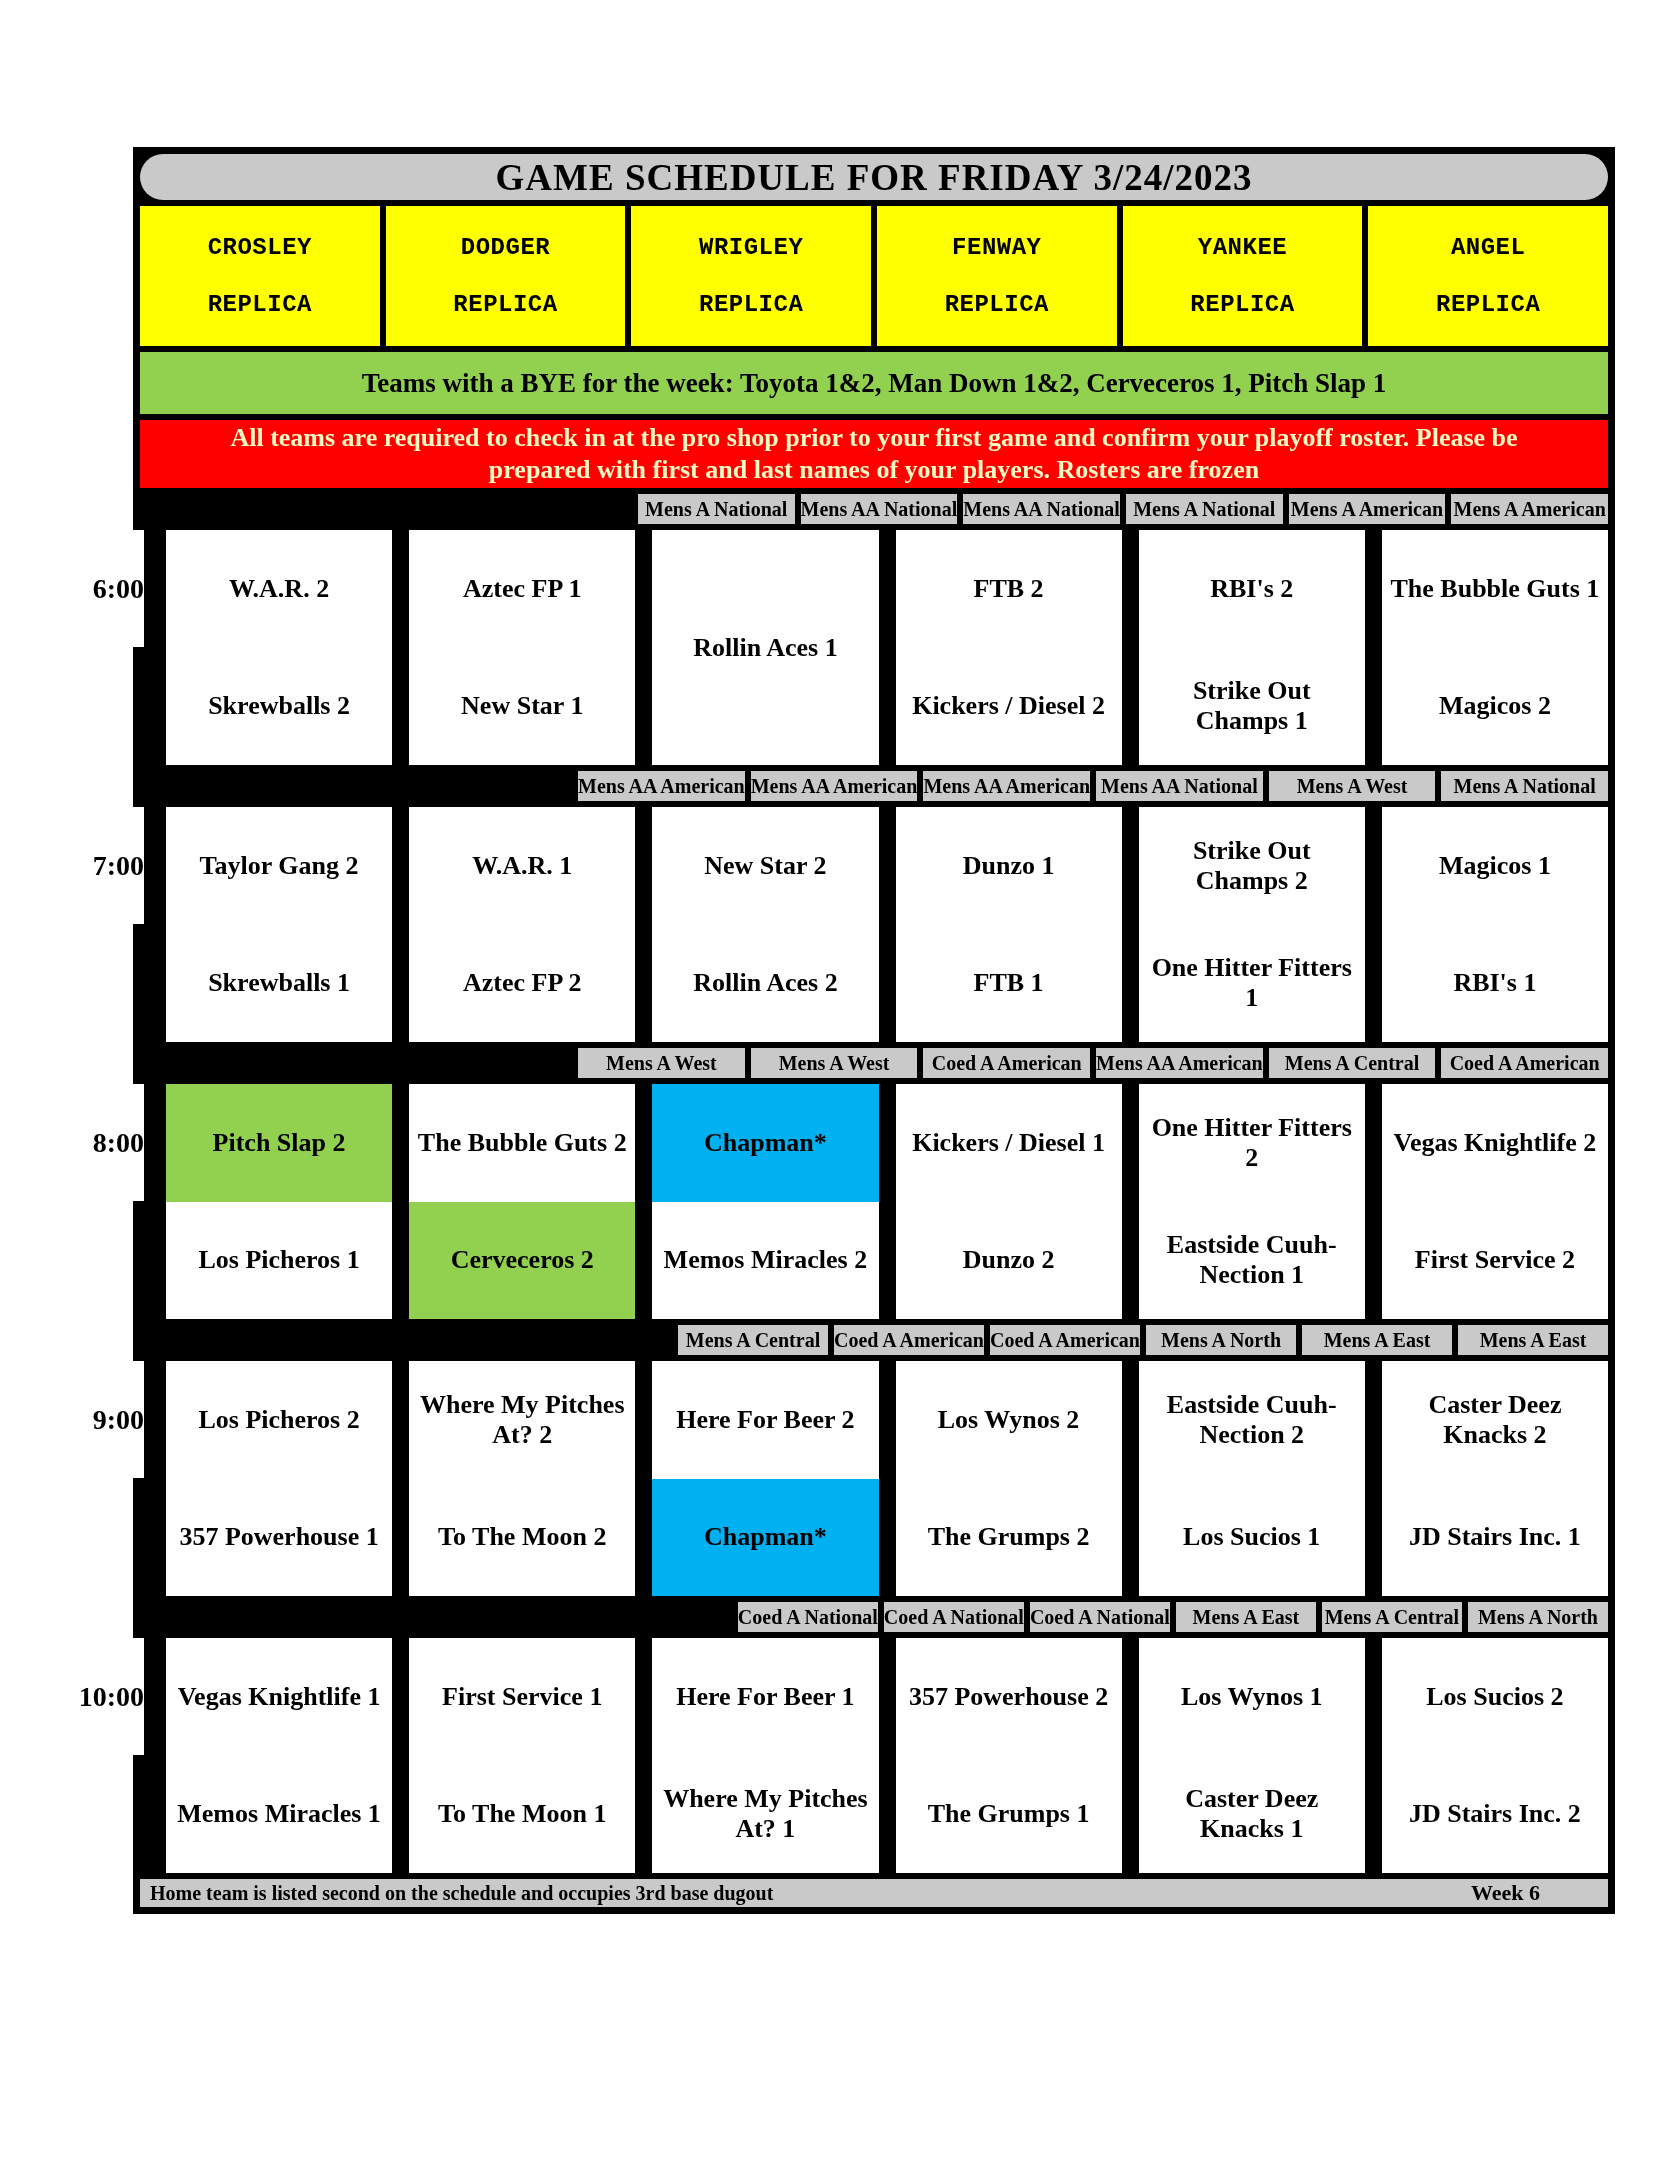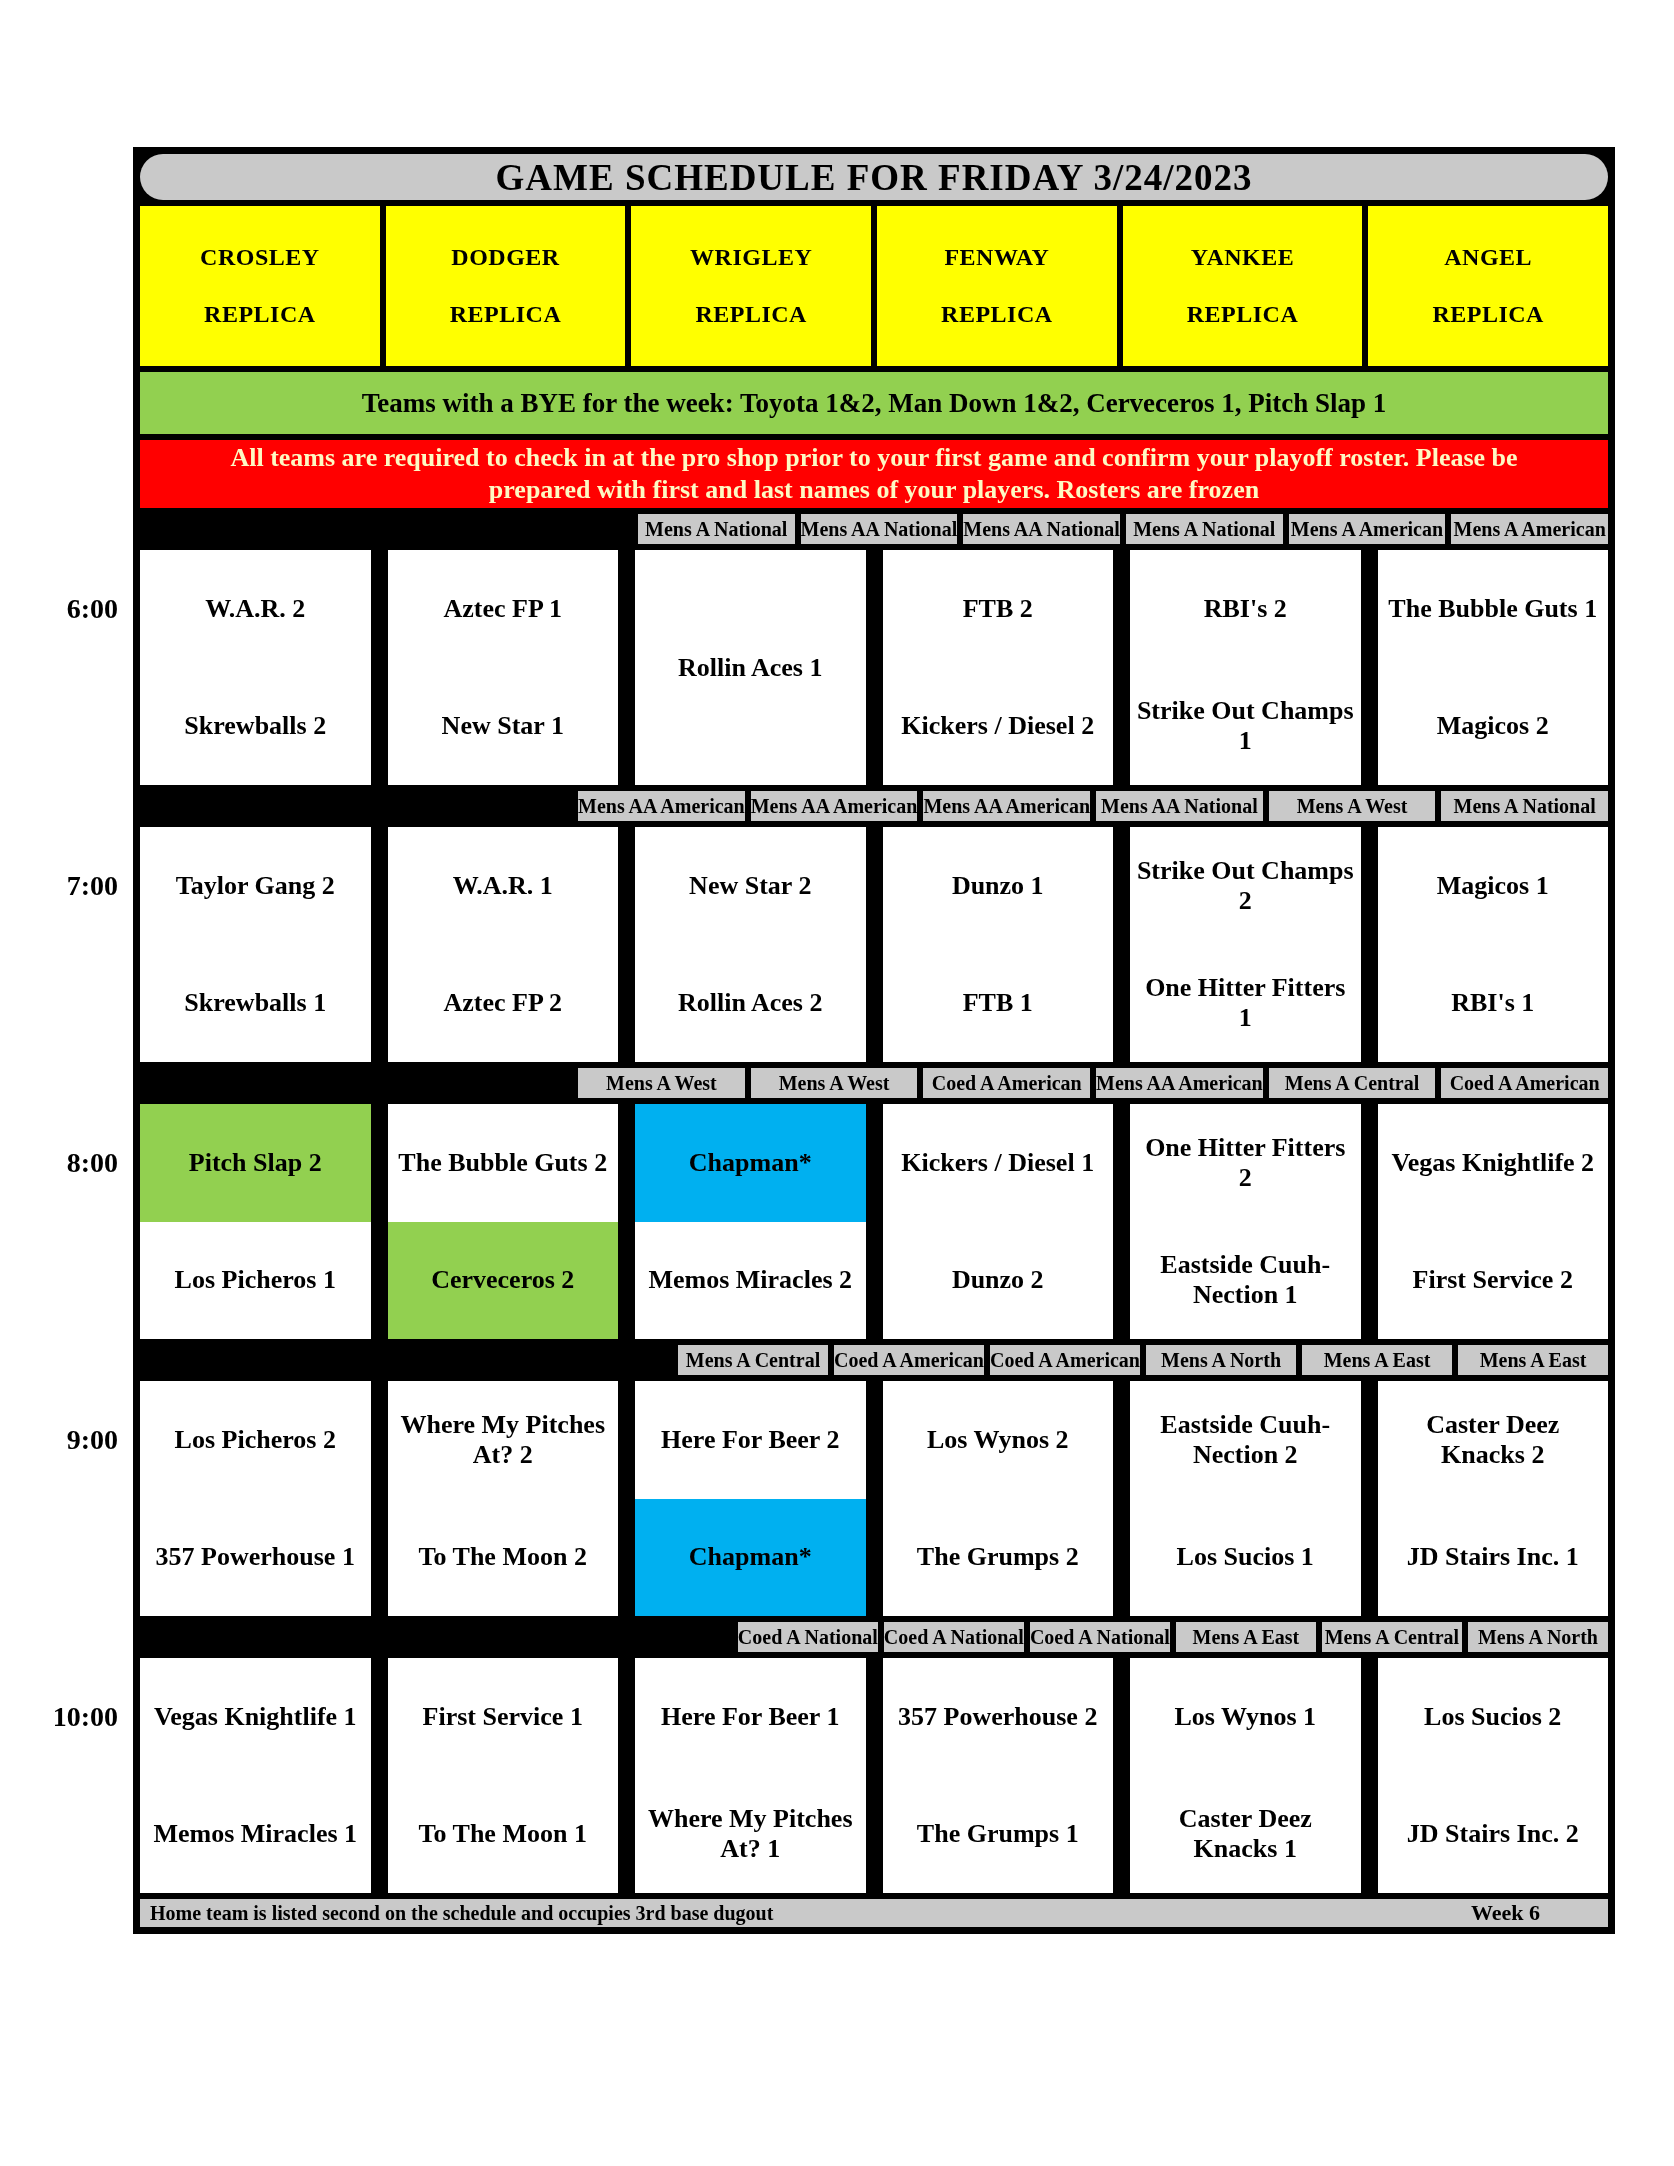--- a/index.html
+++ b/index.html
@@ -15,21 +15,21 @@
     box-sizing:border-box;border:7px solid #000;background:#000;
     display:flex;flex-direction:column;gap:6px;
   }
   .row{box-sizing:border-box;}
   .title-row{
     height:46px;background:#C9C9C9;
     display:flex;align-items:center;justify-content:center;
     font-weight:bold;font-size:37px;letter-spacing:1px;border-radius:23px;
   }
   .fields-row{
-    height:160px;display:grid;grid-template-columns:repeat(6,1fr);gap:6px;
+    height:140px;display:grid;grid-template-columns:repeat(6,1fr);gap:6px;font-family:Liberation Mono, monospace;
   }
   .field-cell{
     background:#FFFF00;display:flex;flex-direction:column;
     align-items:center;justify-content:center;gap:30px;
     font-weight:bold;font-size:24px;letter-spacing:0.5px;
   }
   .bye-bar{
     height:62px;background:#92D050;
     display:flex;align-items:center;justify-content:center;
     font-weight:bold;font-size:27px;
@@ -42,21 +42,21 @@
   .blocks{display:flex;flex-direction:column;gap:6px;align-items:flex-end;}
   .division-row{
     height:30px;display:grid;grid-template-columns:repeat(6,1fr);gap:6px;
   }
   .division-cell{
     background:#C9C9C9;display:flex;align-items:center;justify-content:center;
     font-weight:bold;font-size:20px;
   }
   .games-row{
     position:relative;height:235px;
-    display:grid;grid-template-columns:repeat(6,1fr);gap:17px;
+    display:grid;grid-template-columns:repeat(6,1fr);gap:17px;margin-left:26px;
   }
   .game-cell{display:flex;flex-direction:column;background:#3b82f6;}
   .team-half{
     flex:1 1 50%;display:flex;align-items:center;justify-content:center;
     text-align:center;font-weight:bold;font-size:26px;line-height:1.15;
     padding:0 6px;background:#ffffff;
   }
   .time-label{
     position:absolute;left:-152px;top:0;width:130px;height:117px;
     display:flex;align-items:center;justify-content:flex-end;

